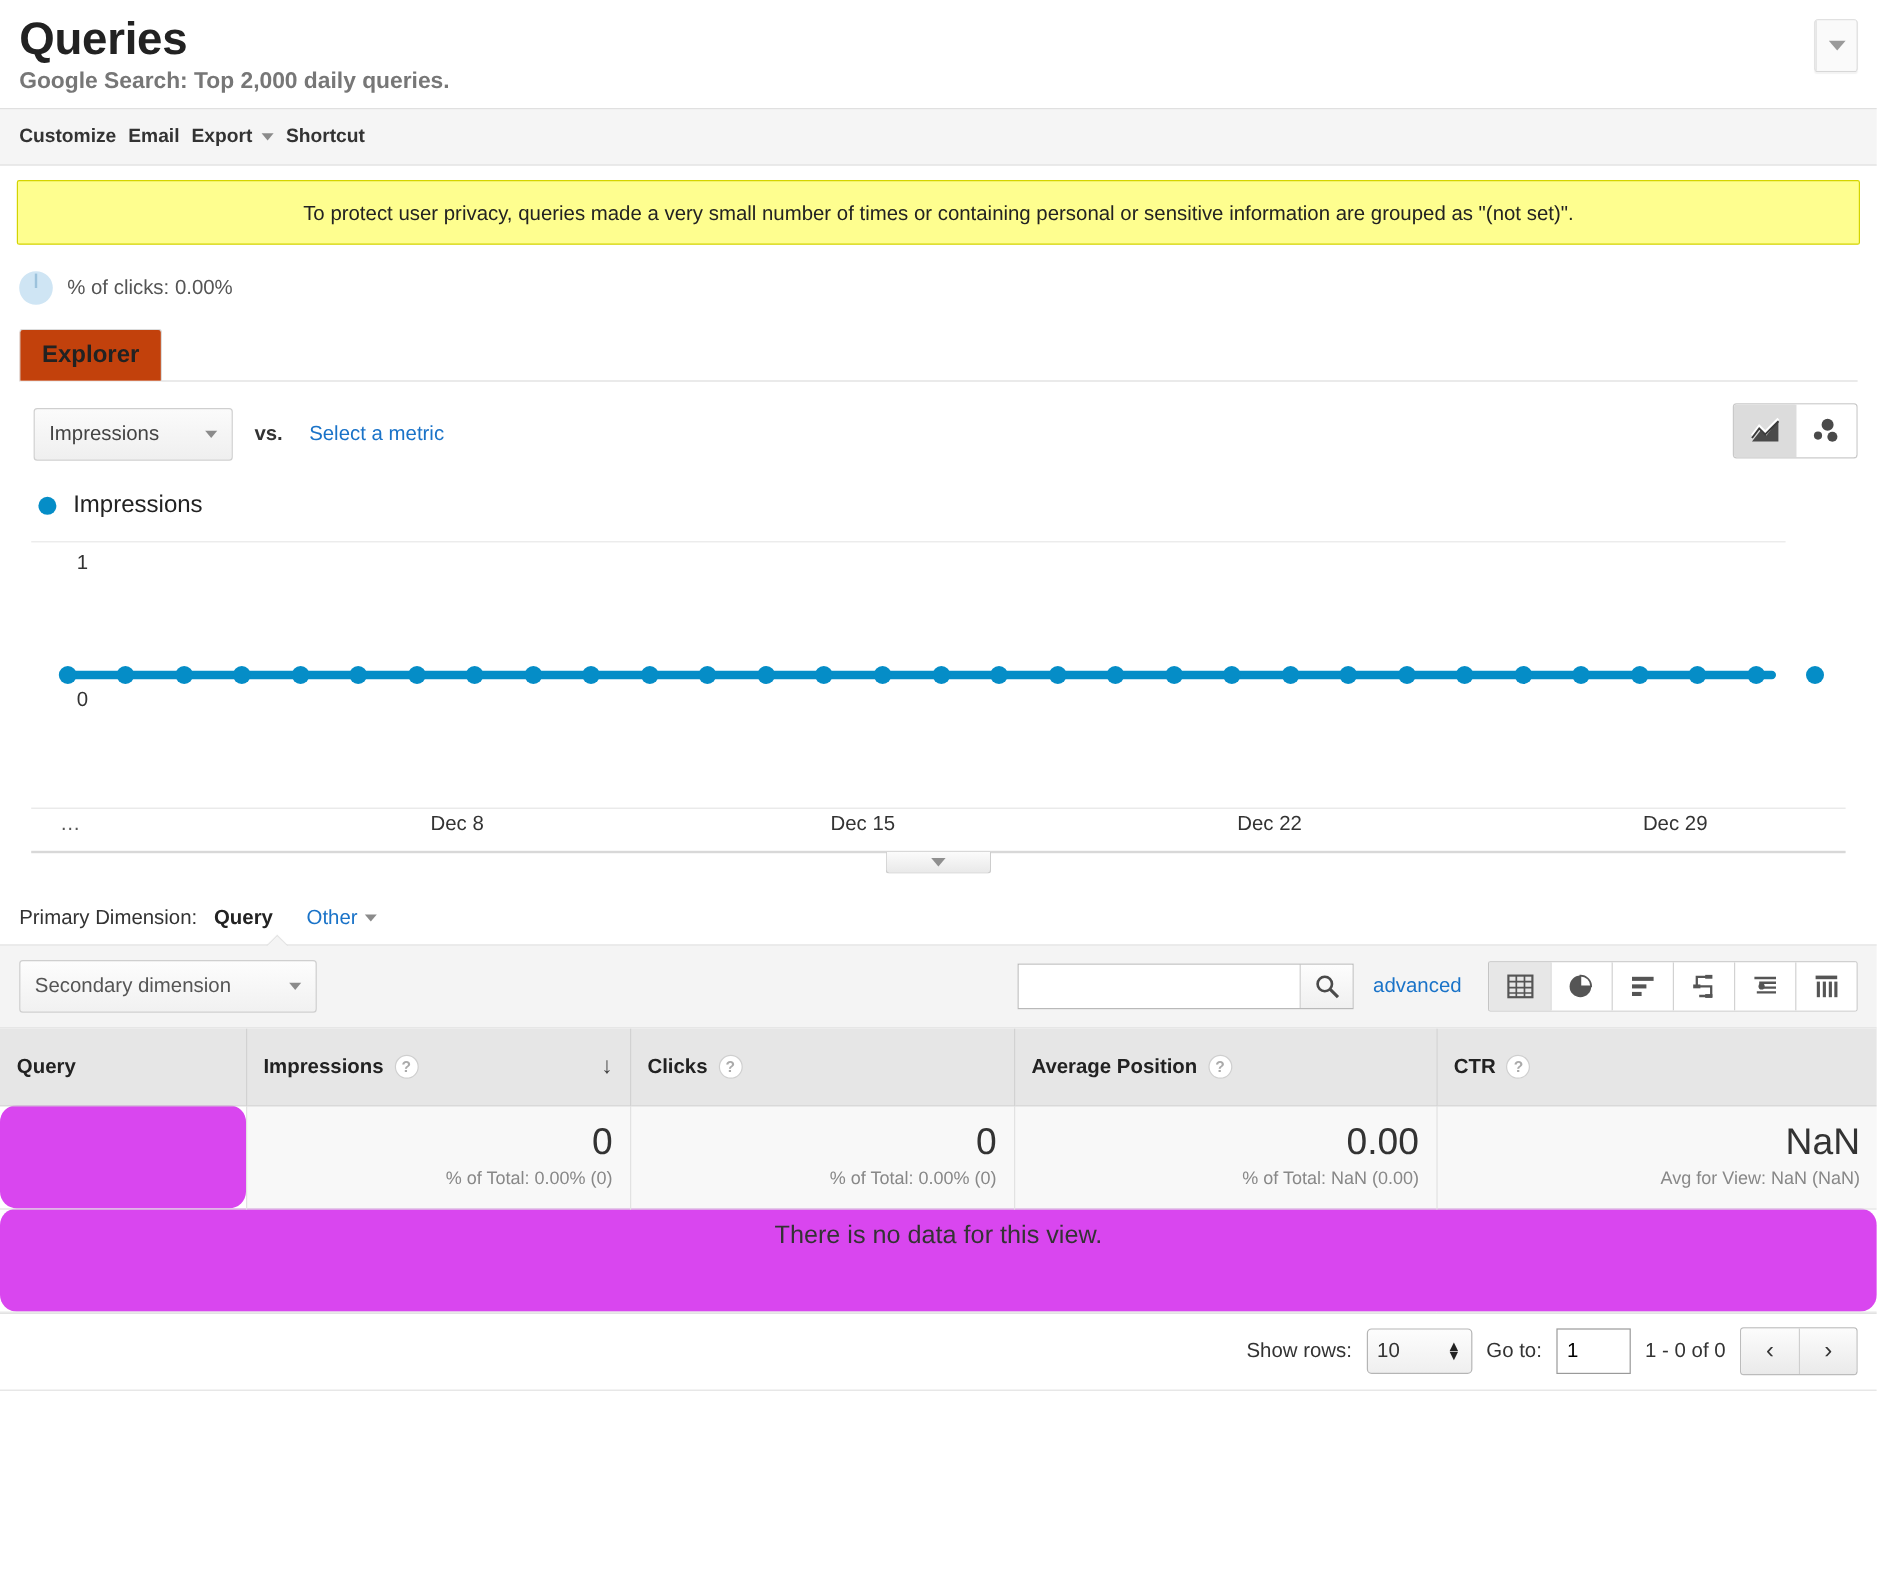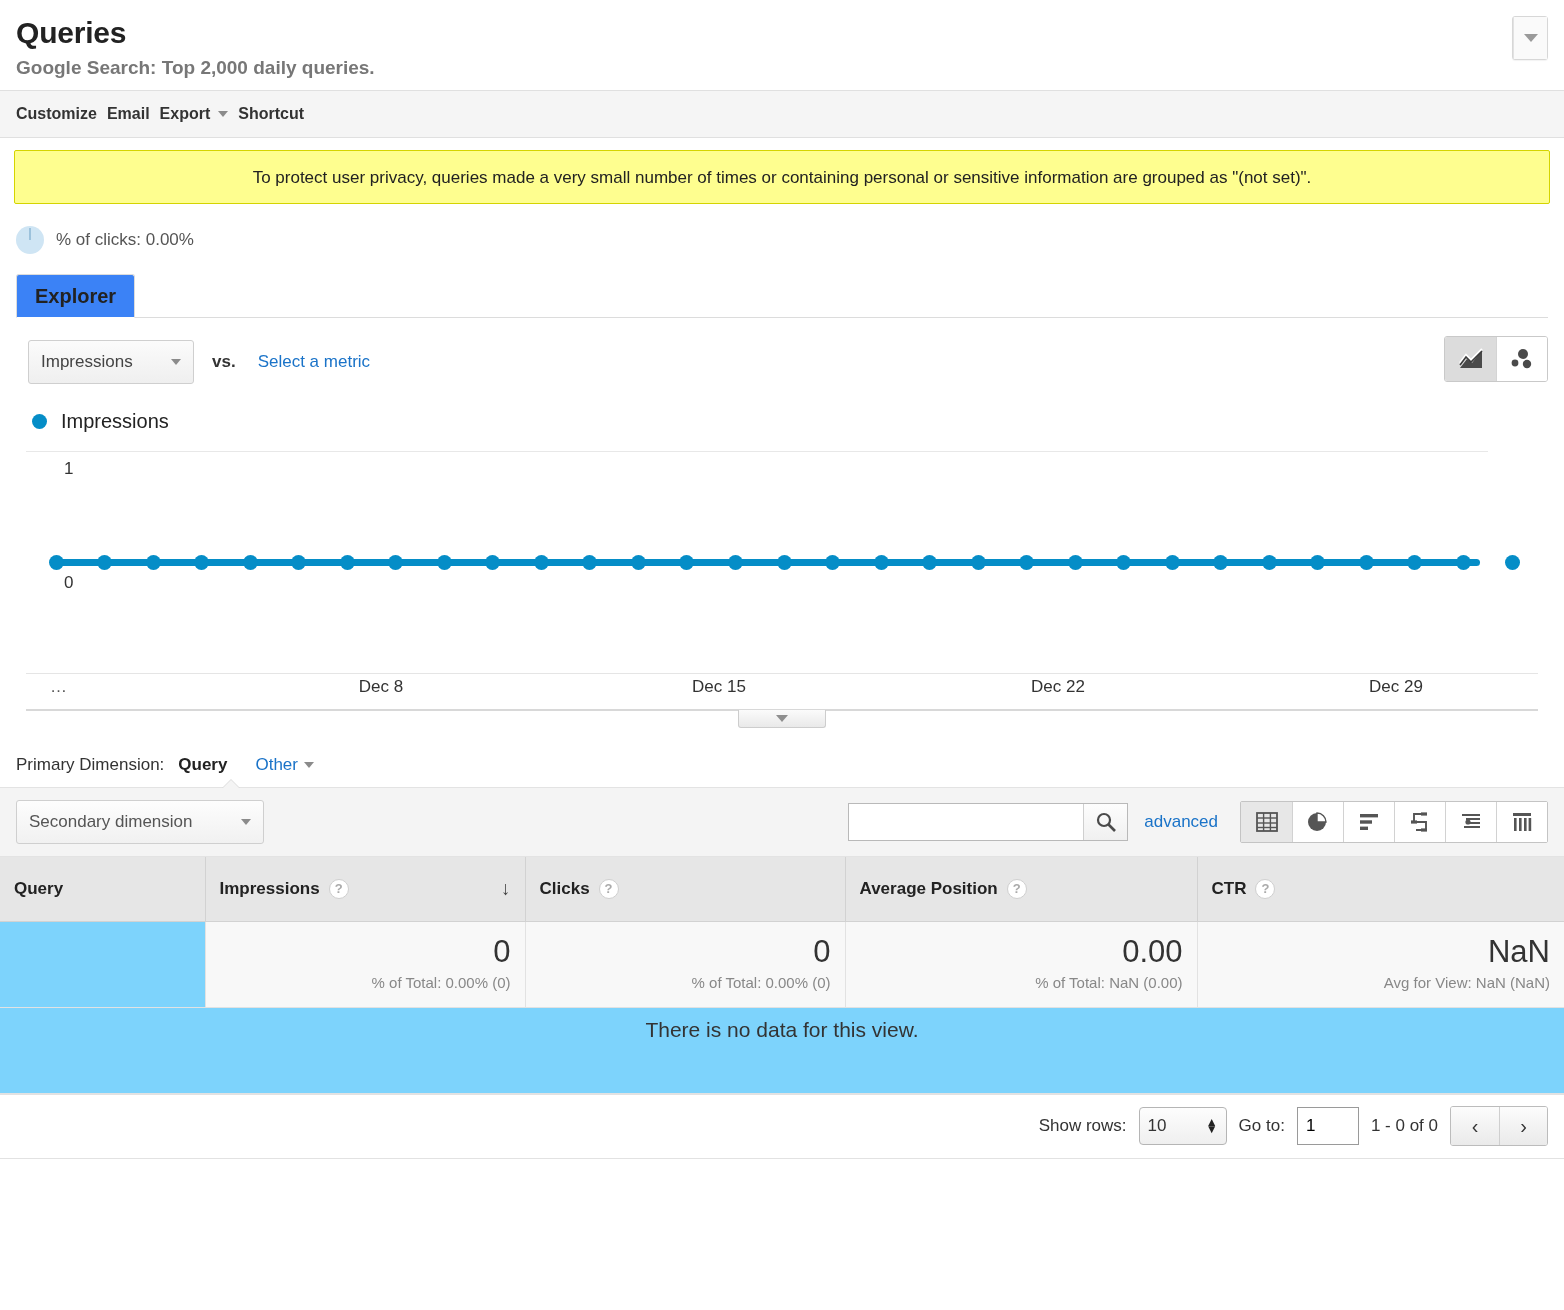--- a/index.html
+++ b/index.html
@@ -13,21 +13,21 @@
     overflow: hidden;
   }
 
   
   .page-header {
     position: relative;
     padding: 14px 16px 10px 16px;
     background: #fff;
   }
   .page-title {
-    font-size: 30px;
+    font-size: 38px;
     font-weight: bold;
     color: #222;
     margin: 0 0 4px 0;
     line-height: 38px;
     letter-spacing: -0.2px;
   }
   .page-subtitle {
     font-size: 19px;
     font-weight: bold;
     color: #777;
@@ -145,21 +145,21 @@
     left: 16px; right: 16px; bottom: 0;
     height: 1px; background: #dcdcdc;
   }
   .tab {
     position: relative;
     z-index: 2;
     display: inline-flex;
     align-items: center;
     height: 44px;
     padding: 0 18px;
-    background: #3b82f6;
+    background: #c2410c;
     border: 1px solid #dcdcdc;
     border-bottom: 1px solid #fff;
     border-radius: 3px 3px 0 0;
     font-size: 20px;
     font-weight: bold;
     color: #222;
     cursor: pointer;
   }
 
   
@@ -436,21 +436,21 @@
     line-height: 1;
   }
   table.datatable td {
     background: #f8f8f8;
     border-right: 1px solid #e2e2e2;
     border-bottom: 1px solid #e2e2e2;
     height: 86px;
     padding: 10px 14px;
     vertical-align: top;
   }
-  table.datatable td:first-child { background: #7dd3fc; }
+  table.datatable td:first-child { background: #d946ef; border-radius: 14px; }
   table.datatable td:last-child { border-right: none; }
   .cell-big {
     font-size: 31px;
     color: #333;
     text-align: right;
     line-height: 40px;
   }
   .cell-sub {
     font-size: 15px;
     color: #888;

